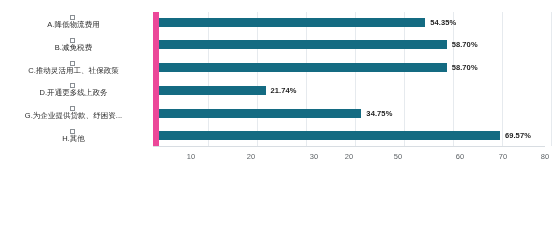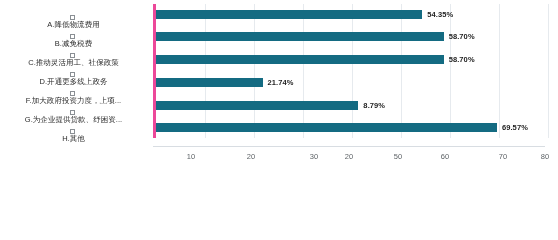--- a/index.html
+++ b/index.html
@@ -19,25 +19,25 @@
     width: 558px;
     height: 176px;
     box-sizing: border-box;
     background: #ffffff;
   }
 
   
   .plot-area {
     position: absolute;
     left: 153px;
-    top: 4px;
+    top: 12px;
     width: 364px;
     height: 134px;
     box-sizing: border-box;
-    border-left: 3px solid #ec4899;
+    border-left: 6px solid #ec4899;
   }
 
   
   .gridline {
     position: absolute;
     top: 0;
     bottom: 0;
     width: 1px;
     background: #e6eaee;
   }
@@ -150,24 +150,20 @@
       <span class="cat-bullet"></span>
       <span class="cat-text">B.减免税费</span>
     </div>
     <div class="cat-row">
       <span class="cat-bullet"></span>
       <span class="cat-text">C.推动灵活用工、社保政策</span>
     </div>
     <div class="cat-row">
       <span class="cat-bullet"></span>
       <span class="cat-text">D.开通更多线上政务</span>
-    </div>
-    <div class="cat-row">
-      <span class="cat-bullet"></span>
-      <span class="cat-text">F.加大政府投资力度，上项...</span>
     </div>
     <div class="cat-row">
       <span class="cat-bullet"></span>
       <span class="cat-text">G.为企业提供贷款、纾困资...</span>
     </div>
     <div class="cat-row">
       <span class="cat-bullet"></span>
       <span class="cat-text">H.其他</span>
     </div>
   </div>
@@ -195,34 +191,34 @@
       <div class="row">
         <div class="bar" style="width: 287.63px; background: rgb(20, 107, 130);"></div>
         <div class="bar-value">58.70%</div>
       </div>
       <div class="row">
         <div class="bar" style="width: 106.526px; background: rgb(20, 107, 130);"></div>
         <div class="bar-value">21.74%</div>
       </div>
       <div class="row">
         <div class="bar" style="width: 202.37px; background: rgb(20, 107, 130);"></div>
-        <div class="bar-value">8.79%</div>
+        <div class="bar-value">34.75%</div>
       </div>
       <div class="row">
         <div class="bar" style="width: 340.893px; background: rgb(20, 107, 130);"></div>
         <div class="bar-value">69.57%</div>
       </div>
     </div>
   </div>
 
   <div class="x-axis-line"></div>
   <div class="x-ticks" id="x-ticks">
       <div class="x-tick" style="left: 38px; color: rgb(94, 99, 103);">10</div>
       <div class="x-tick" style="left: 98px; color: rgb(94, 99, 103);">20</div>
       <div class="x-tick" style="left: 147px; color: rgb(94, 99, 103); padding-left: 28px;">30</div>
       <div class="x-tick" style="left: 196px; color: rgb(94, 99, 103);">20</div>
       <div class="x-tick" style="left: 245px; color: rgb(94, 99, 103);">50</div>
-      <div class="x-tick" style="left: 292px; color: rgb(94, 99, 103);">60</div>
+      <div class="x-tick" style="left: 307px; color: rgb(94, 99, 103);">60</div>
       <div class="x-tick" style="left: 350px; color: rgb(94, 99, 103);">70</div>
       <div class="x-tick" style="left: 392px; color: rgb(94, 99, 103);">80</div>
     </div>
 
 </div>
 
 </body></html>

